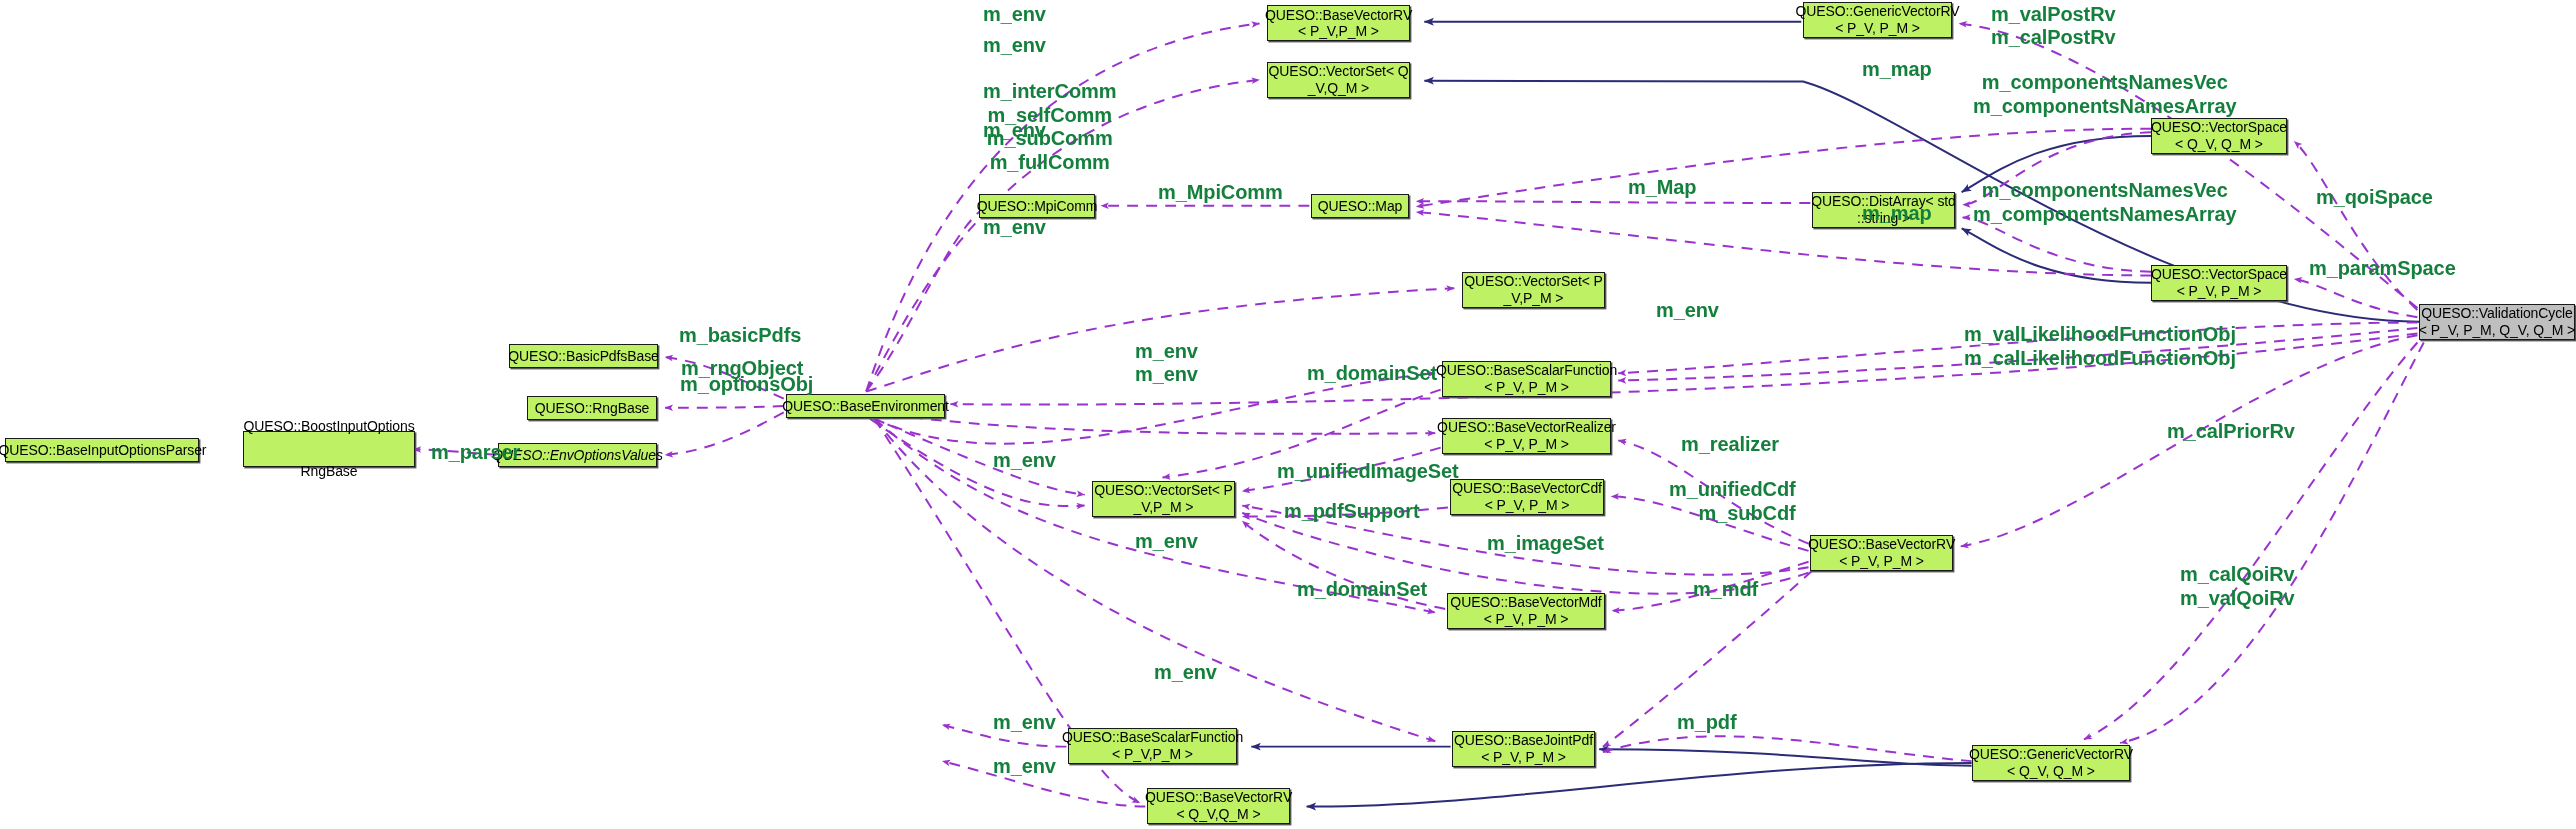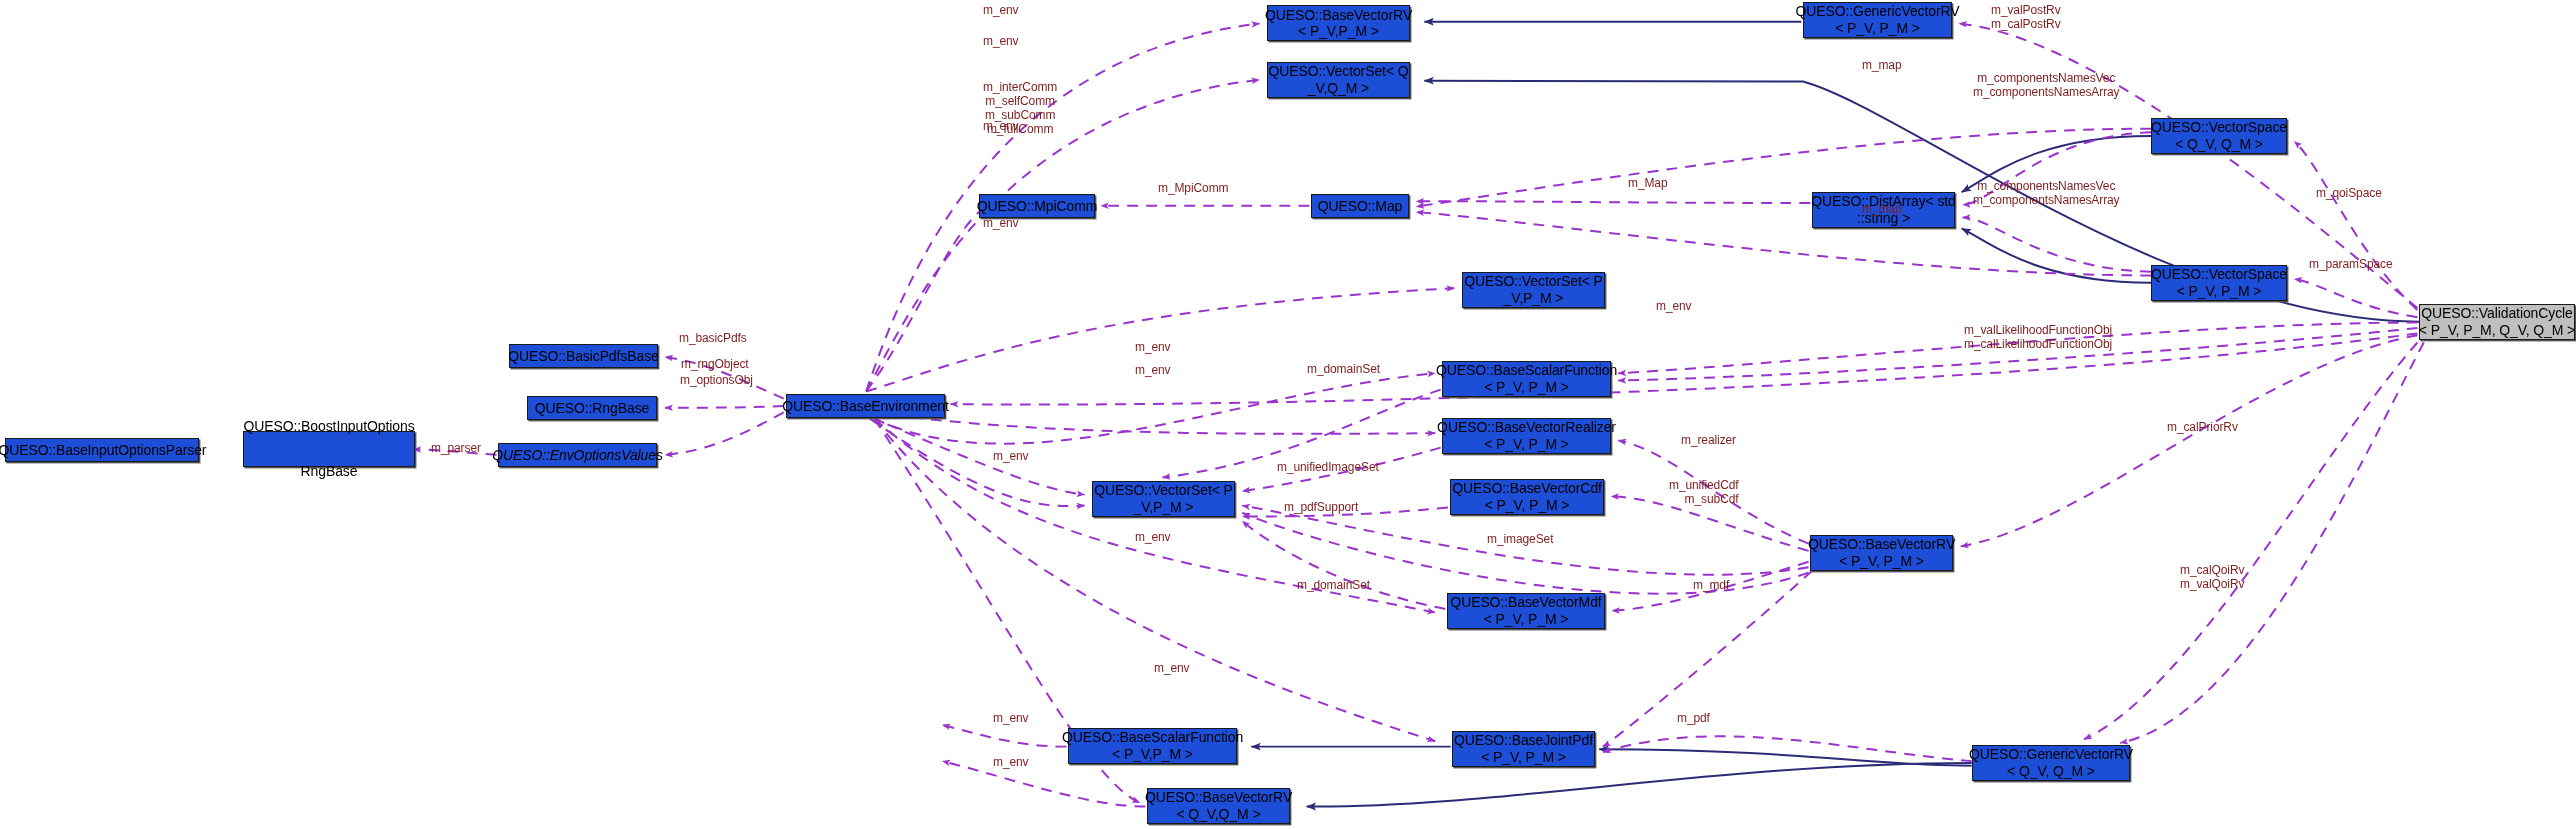--- a/index.html
+++ b/index.html
@@ -18,46 +18,47 @@
     position: absolute;
     top: 0;
     left: 0;
     width: 2576px;
     height: 830px;
   }
   .node {
     position: absolute;
     box-sizing: border-box;
     border: 0.9px solid #1a1a1a;
-    background: #1d4ed8;
+    background: #bef264;
     color: #000000;
     font-size: 14px;
     line-height: 1.18;
     text-align: center;
     display: flex;
     flex-direction: column;
     align-items: center;
     justify-content: center;
     box-shadow: 1.4px 1.4px 0 0 #555555;
     white-space: pre;
     letter-spacing: -0.1px;
   }
   .node.highlight {
     background: #bfbfbf;
   }
   .node .line2 { display: block; }
   .edge-label {
     position: absolute;
-    font-size: 12px;
-    color: #7f1d1d;
+    font-size: 20px;
+    color: #15803d;
     line-height: 1.18;
     white-space: pre;
     text-align: center;
     letter-spacing: -0.1px;
     pointer-events: none;
+    font-weight: bold;
   }
 </style>
 </head>
 <body>
 
 <div id="diagram-root">
 
   <svg id="edges" viewBox="0 0 2843 916" xmlns="http://www.w3.org/2000/svg">
     <defs>
       <marker id="arrowUsage" markerWidth="11" markerHeight="11" refX="9.2" refY="4" orient="auto" markerUnits="userSpaceOnUse">
@@ -282,21 +283,21 @@
   <div class="edge-label" style="left:1158px; top:181px;">m_MpiComm</div>
   <div class="edge-label" style="left:1628px; top:176px;">m_Map</div>
   <div class="edge-label" style="left:1973px; top:179px;">m_componentsNamesVec
 m_componentsNamesArray</div>
   <div class="edge-label" style="left:983px; top:119px;">m_env</div>
   <div class="edge-label" style="left:2316px; top:186px;">m_qoiSpace</div>
   <div class="edge-label" style="left:1862px; top:202px;">m_map</div>
   <div class="edge-label" style="left:983px; top:216px;">m_env</div>
   <div class="edge-label" style="left:2309px; top:257px;">m_paramSpace</div>
   <div class="edge-label" style="left:1656px; top:299px;">m_env</div>
-  <div class="edge-label" style="left:679px; top:331px;">m_basicPdfs</div>
+  <div class="edge-label" style="left:679px; top:324px;">m_basicPdfs</div>
   <div class="edge-label" style="left:1964px; top:323px;">m_valLikelihoodFunctionObj
 m_calLikelihoodFunctionObj</div>
   <div class="edge-label" style="left:681px; top:357px;">m_rngObject</div>
   <div class="edge-label" style="left:1135px; top:340px;">m_env</div>
   <div class="edge-label" style="left:1135px; top:363px;">m_env</div>
   <div class="edge-label" style="left:1307px; top:362px;">m_domainSet</div>
   <div class="edge-label" style="left:680px; top:373px;">m_optionsObj</div>
   <div class="edge-label" style="left:431px; top:441px;">m_parser</div>
   <div class="edge-label" style="left:1681px; top:433px;">m_realizer</div>
   <div class="edge-label" style="left:993px; top:449px;">m_env</div>

